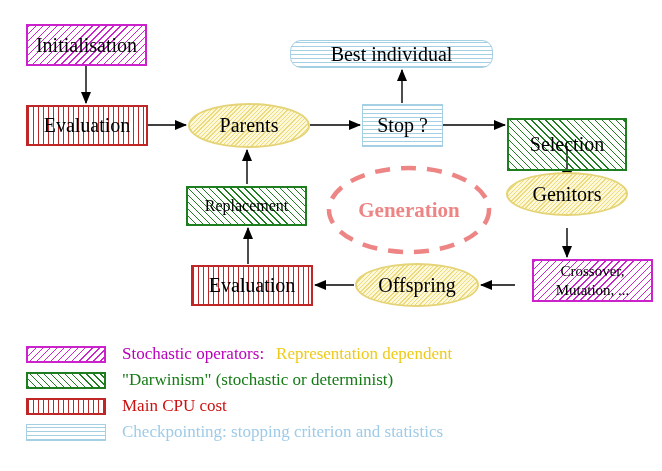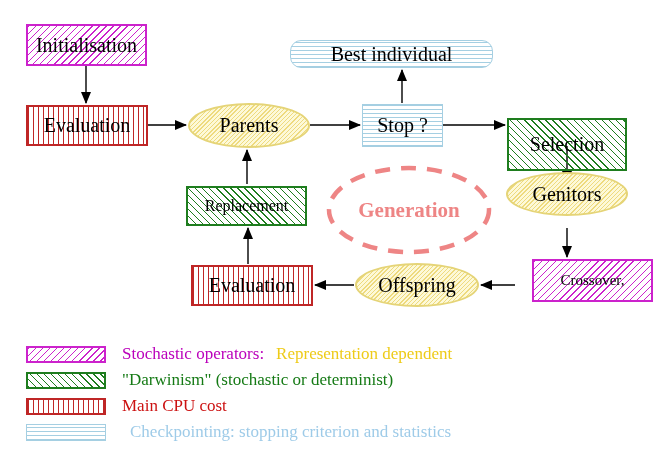--- a/index.html
+++ b/index.html
@@ -57,21 +57,21 @@
   .legend-swatch{position:absolute;left:0;top:0;width:80px;height:17px;box-sizing:border-box;}
   .legend-text{position:absolute;left:96px;top:-2px;width:540px;font-size:17px;white-space:nowrap;}
   #legend-row-1{top:346px;}
   #legend-row-2{top:372px;}
   #legend-row-3{top:398px;}
   #legend-row-4{top:424px;}
   #legend-row-1 .t1{color:var(--magenta-text);text-align:right;}
   #legend-row-1 .t2{color:var(--gold-text);margin-left:12px;}
   #legend-row-2 .t1{color:var(--green-text);}
   #legend-row-3 .t1{color:var(--red-text);}
-  #legend-row-4 .t1{color:var(--cyan-text);margin-left:8px;}
+  #legend-row-4 .t1{color:var(--cyan-text);}
 </style>
 </head>
 <body>
 
 <div id="stage">
 
   <svg id="overlay" viewBox="0 0 662 471">
     <defs>
       <marker id="ah" markerUnits="userSpaceOnUse" markerWidth="14" markerHeight="10" refX="11" refY="5" orient="auto">
         <path d="M0,0 L12,5 L0,10 Z" style="fill:var(--arrow)"></path>
@@ -108,20 +108,21 @@
   <div id="generation-label" class="node">Generation</div>
 
   <div id="genitors-ellipse" class="node ellipse-yellow">Genitors</div>
 
   <div id="eval-bottom-box" class="node stripes-red">Evaluation</div>
 
   <div id="offspring-ellipse" class="node ellipse-yellow">Offspring</div>
 
   <div id="crossover-box" class="node hatch-magenta">
     <span>Crossover,</span>
+    <span>Mutation, ...</span>
   </div>
 
   <div id="legend-row-1" class="legend-row">
     <div class="legend-swatch hatch-magenta"></div>
     <div class="legend-text">
       <span class="t1">Stochastic operators:</span><span class="t2">Representation dependent</span>
     </div>
   </div>
 
   <div id="legend-row-2" class="legend-row">

